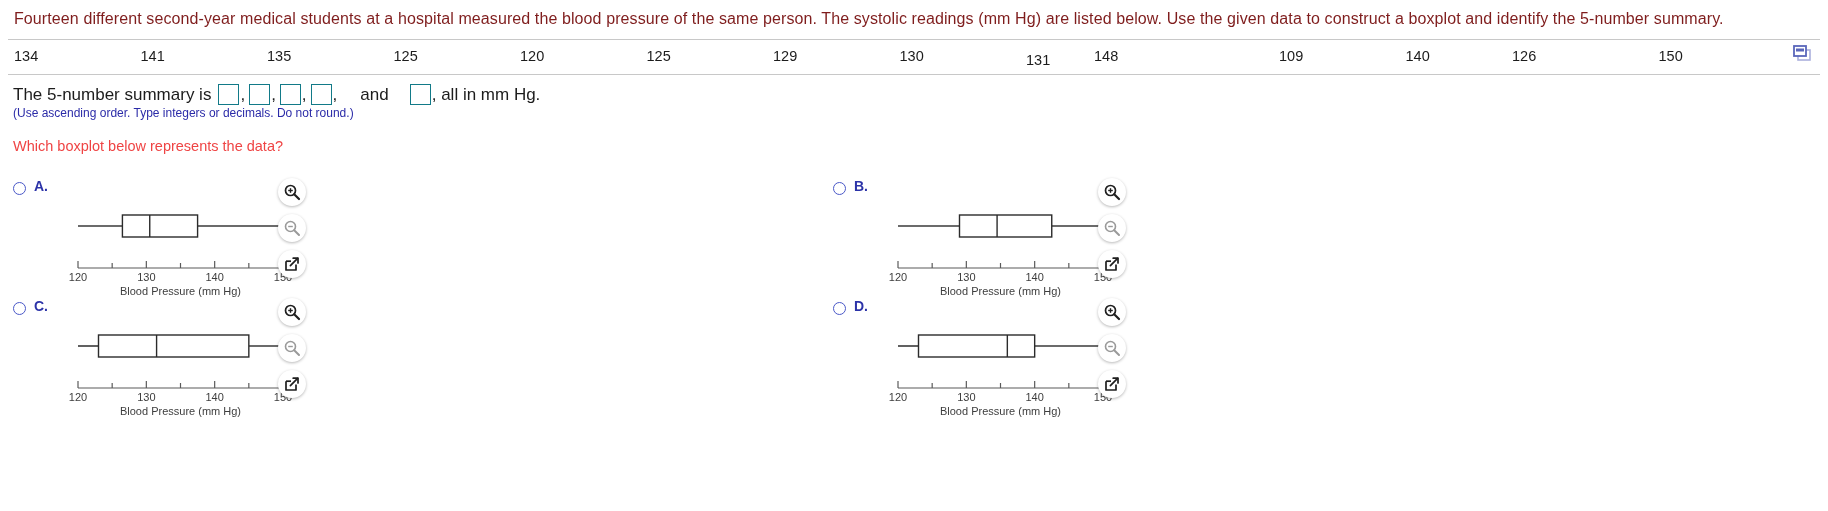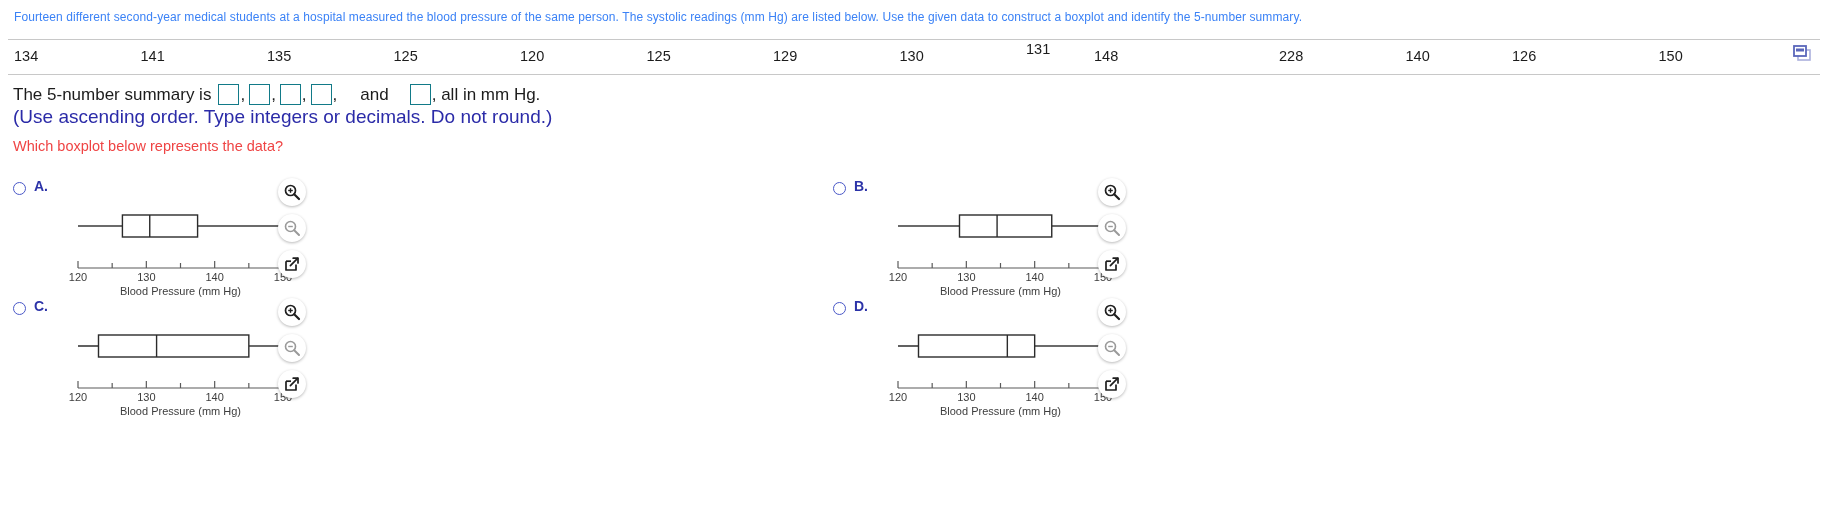--- a/index.html
+++ b/index.html
@@ -9,21 +9,21 @@
     background:#ffffff;
     font-family:"Liberation Sans", sans-serif;
     color:#1a1a1a;
     overflow:hidden;
     position:relative;
   }
 
   
   .stem {
     position:absolute; left:14px; top:10px;
-    font-size:12px; color:#3b82f6; letter-spacing:.1px;
+    font-size:16px; color:#7f1d1d; letter-spacing:.1px;
   }
 
   
   .data-row {
     position:absolute; left:0; top:38px; width:1704px; height:38px;
   }
   .data-row .cell {
     position:absolute; top:0; font-size:14.5px; color:#1c1c1c;
     text-align:left; white-space:nowrap;
   }
@@ -41,21 +41,21 @@
   .ans-line .txt { line-height:1; }
   .blank {
     display:inline-block; width:21px; height:21px;
     border:1.4px solid #127a88; background:#fff;
     margin:0 1px; vertical-align:middle;
   }
   .comma { margin-right:3px; }
 
   .hint {
     position:absolute; left:13px; top:106px;
-    font-size:19px; color:#2b2ba8;
+    font-size:12px; color:#2b2ba8;
   }
   .which {
     position:absolute; left:13px; top:138px;
     font-size:14.5px; color:#ef4444;
   }
 
   
   .choice { position:absolute; width:880px; height:140px; }
   .choice .radio {
     position:absolute; left:13px; top:4px;
@@ -91,23 +91,23 @@
   <div class="rule-bot"></div>
   <div id="data-cells">
       <div class="cell" style="left: 14px; top: 10px;">134</div>
       <div class="cell" style="left: 140.5px; top: 10px;">141</div>
       <div class="cell" style="left: 267px; top: 10px;">135</div>
       <div class="cell" style="left: 393.5px; top: 10px;">125</div>
       <div class="cell" style="left: 520px; top: 10px;">120</div>
       <div class="cell" style="left: 646.5px; top: 10px;">125</div>
       <div class="cell" style="left: 773px; top: 10px;">129</div>
       <div class="cell" style="left: 899.5px; top: 10px;">130</div>
-      <div class="cell" style="left: 1026px; top: 3px;">131</div>
+      <div class="cell" style="left: 1026px; top: 14px;">131</div>
       <div class="cell" style="left: 1094px; top: 10px;">148</div>
-      <div class="cell" style="left: 1279px; top: 10px;">228</div>
+      <div class="cell" style="left: 1279px; top: 10px;">109</div>
       <div class="cell" style="left: 1405.5px; top: 10px;">140</div>
       <div class="cell" style="left: 1512px; top: 10px;">126</div>
       <div class="cell" style="left: 1658.5px; top: 10px;">150</div>
     </div>
 </div>
 
 <div class="copy-icon">
   <svg width="22" height="20" viewBox="0 0 22 20">
     <rect x="6" y="6" width="12" height="10" fill="#fff" stroke="#aab0dd" stroke-width="1.6"></rect>
     <rect x="2" y="2" width="12" height="10" fill="#fff" stroke="#5a66bb" stroke-width="1.8"></rect>

